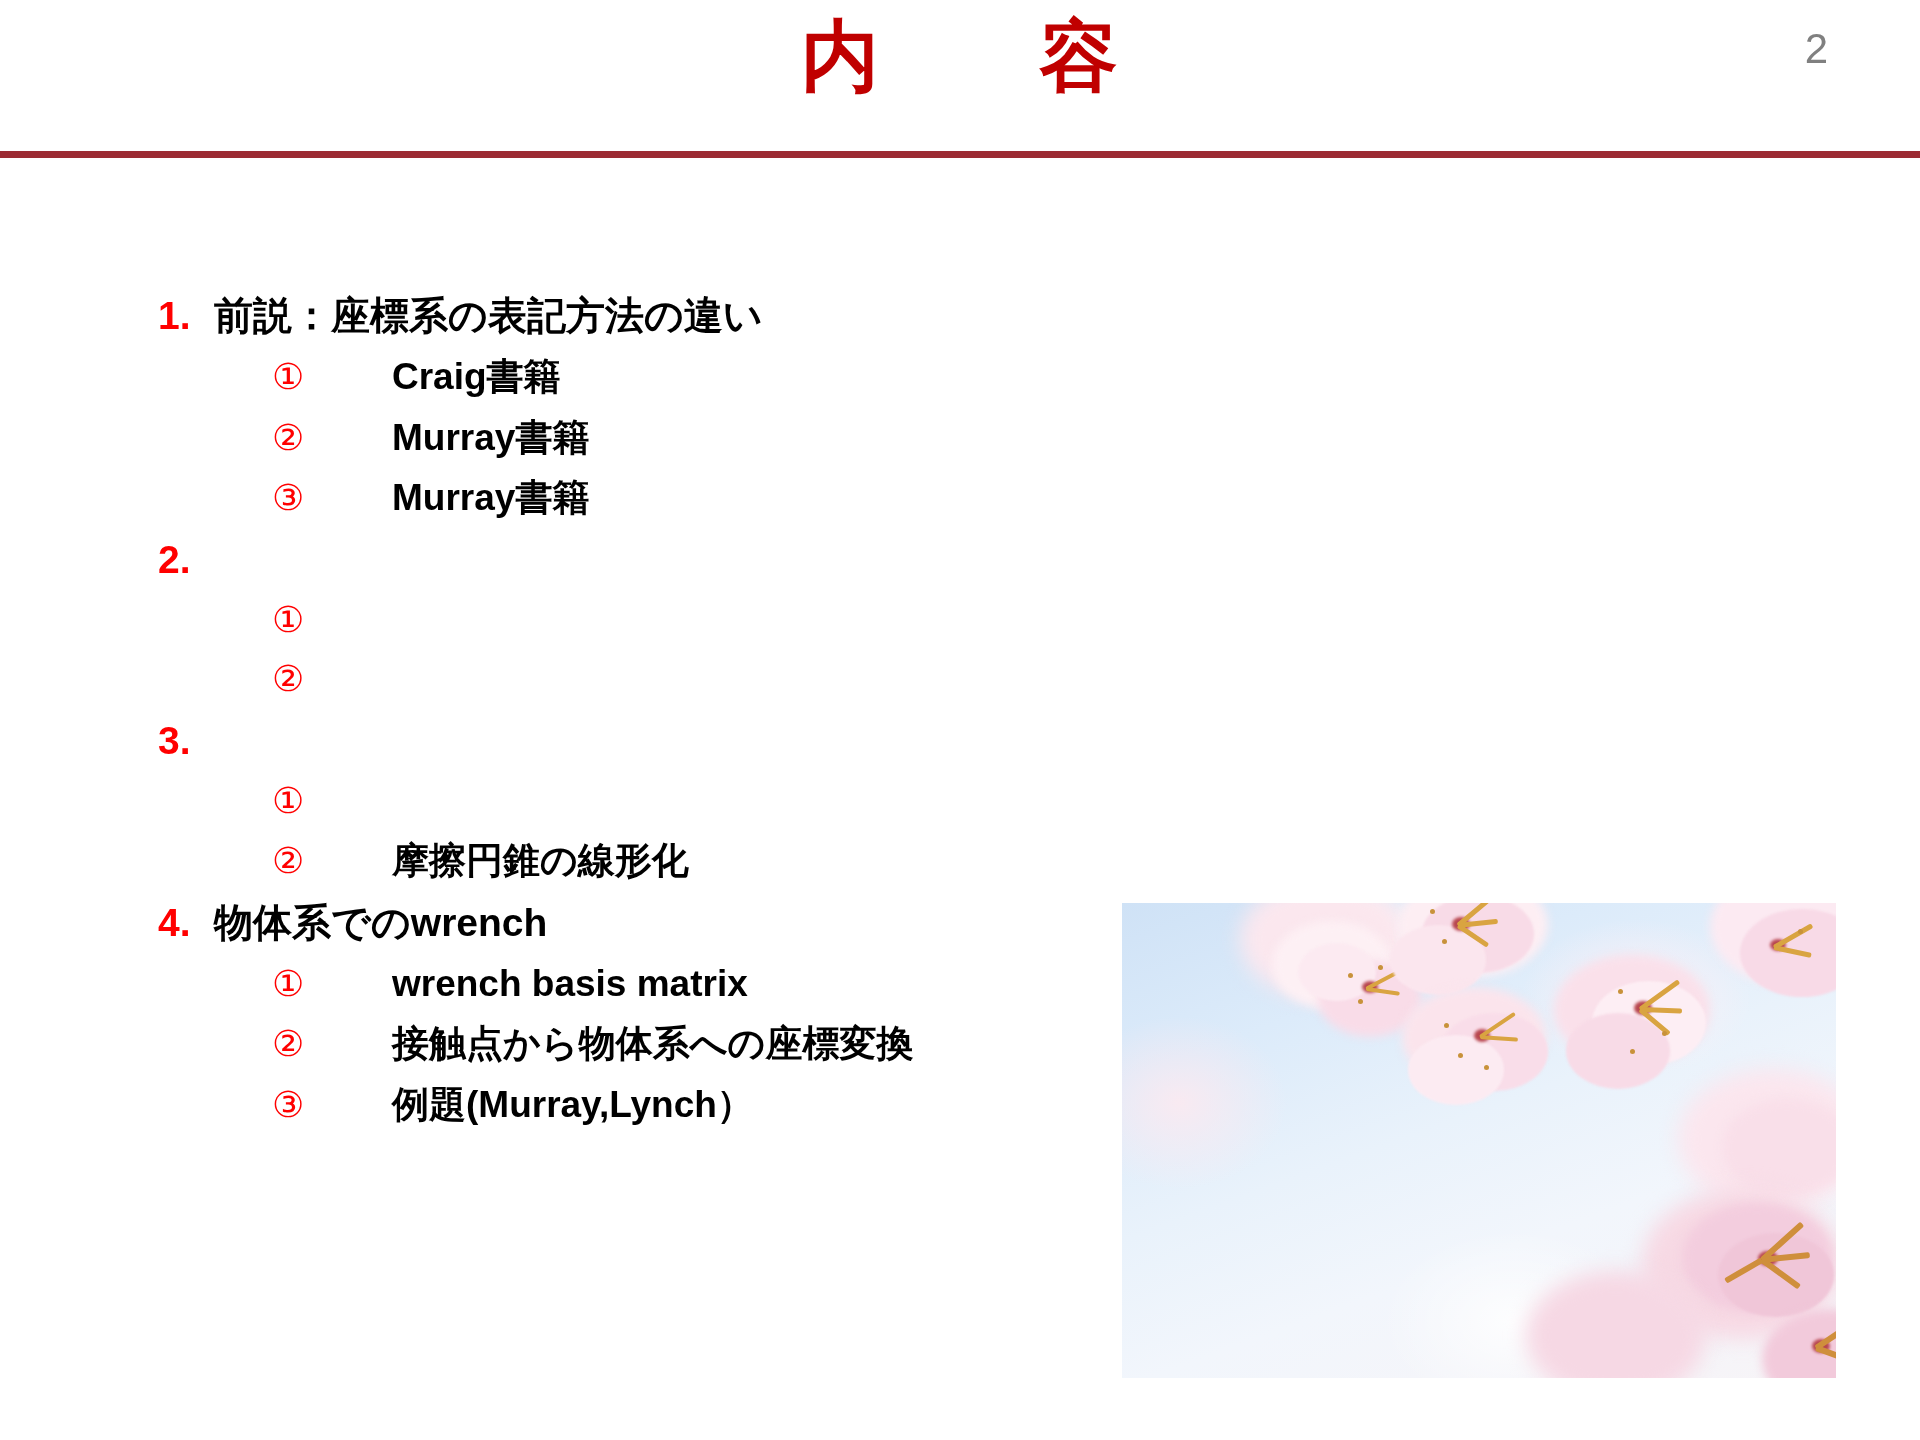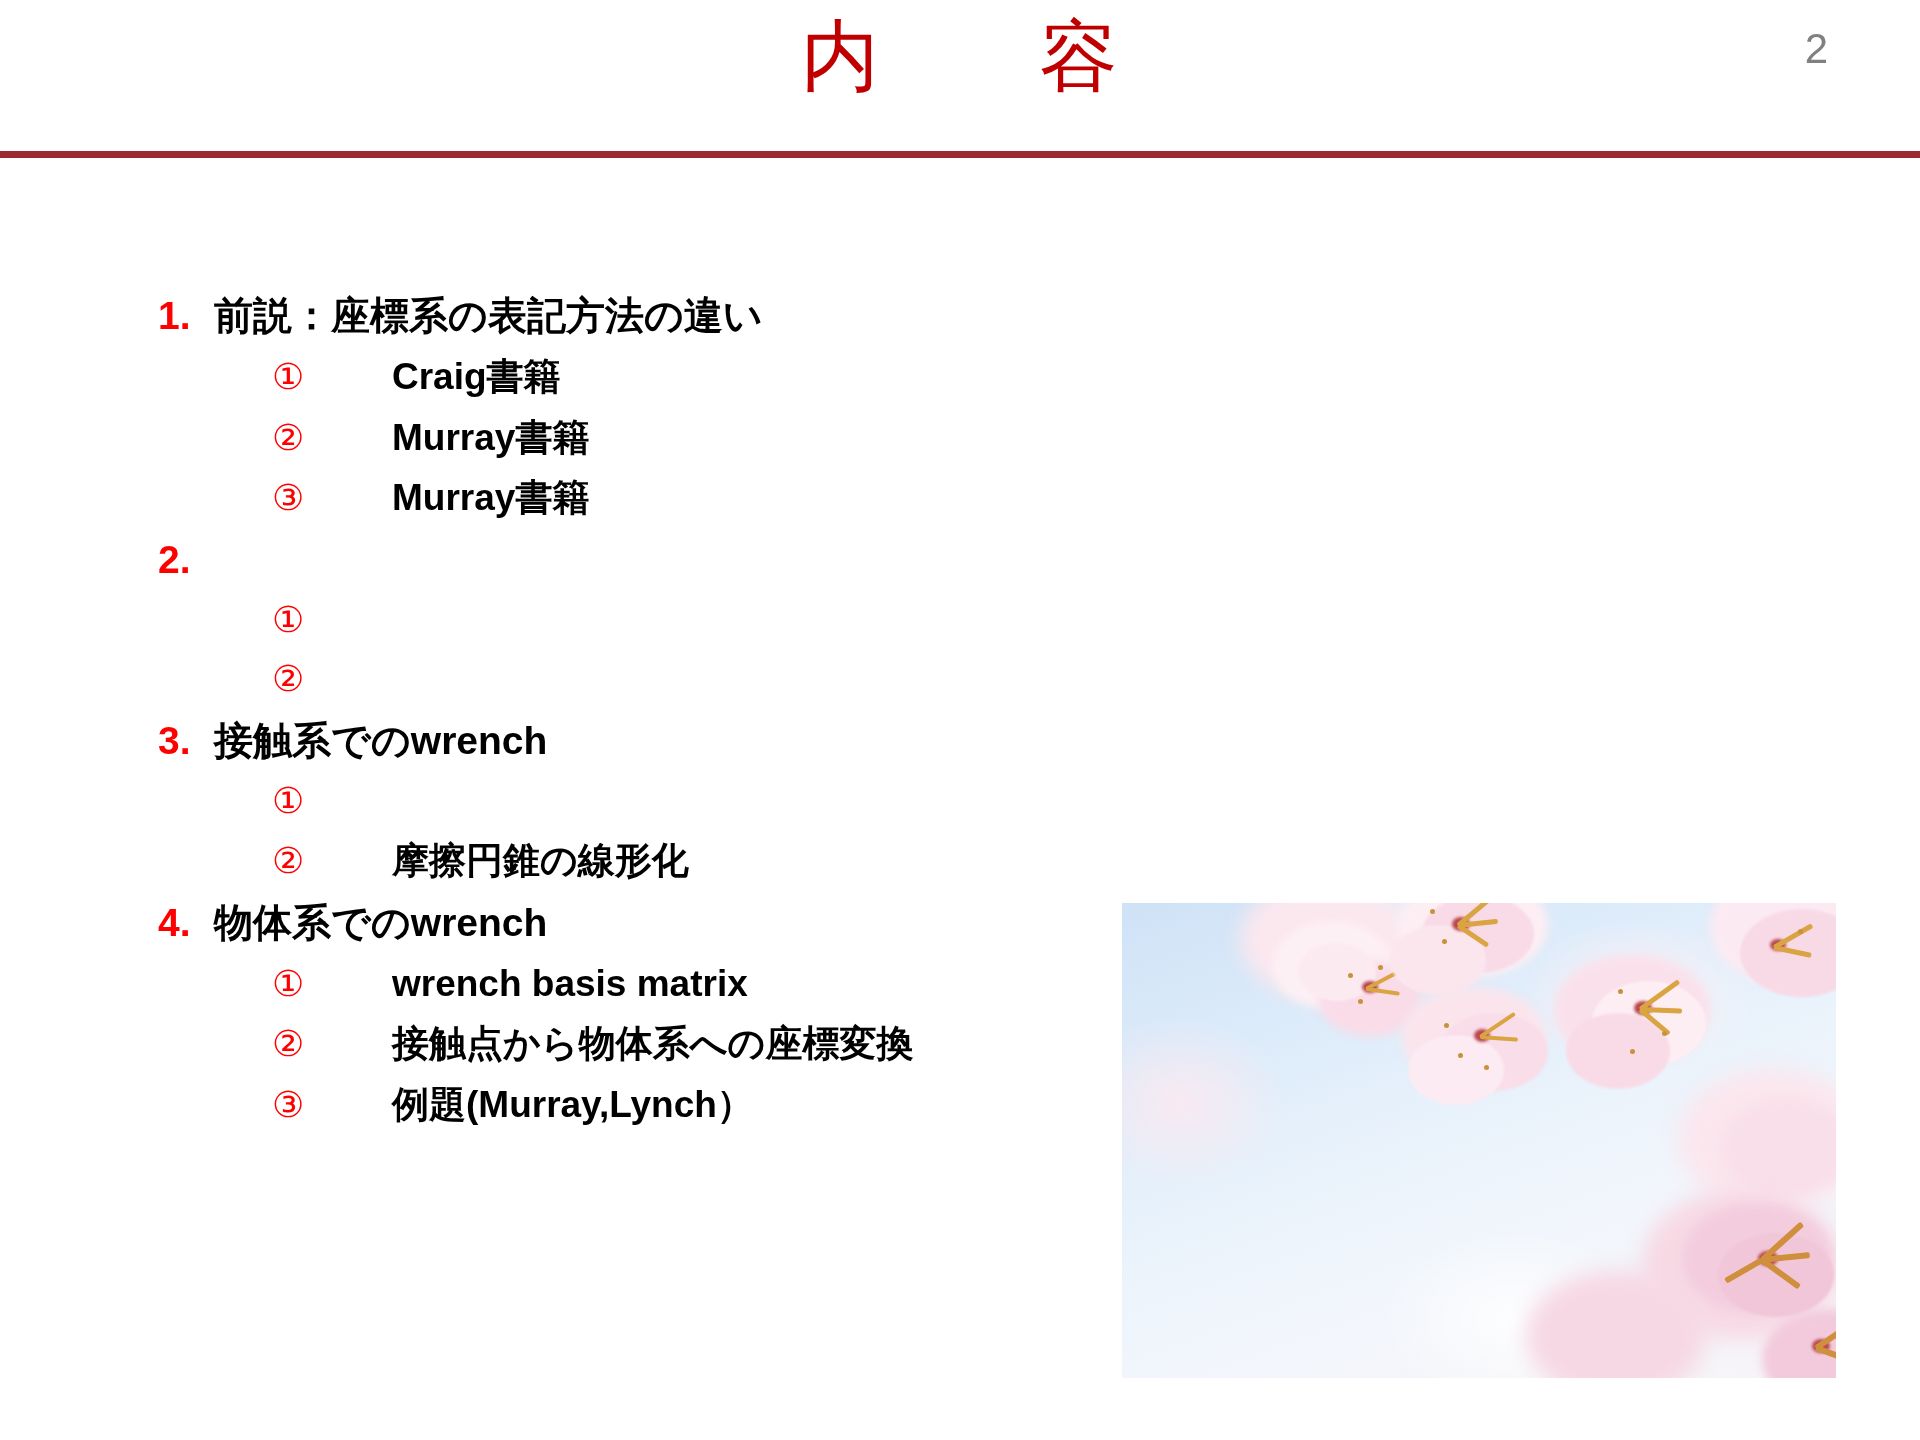--- a/index.html
+++ b/index.html
@@ -25,21 +25,21 @@
 
   
   .slide-title {
     position: absolute;
     left: 0;
     top: 14px;
     width: 1920px;
     text-align: center;
     font-size: 78px;
     line-height: 1.08;
-    font-weight: 400;
+    font-weight: 700;
     color: #C00000;
     letter-spacing: 0.02em;
     white-space: pre;
   }
 
   .page-number {
     position: absolute;
     right: 92px;
     top: 28px;
     font-size: 42px;
@@ -189,21 +189,20 @@
     </div>
     <div class="level2">
       <span class="level2-number">①</span>
     </div>
     <div class="level2">
       <span class="level2-number">②</span>
     </div>
 
     <div class="level1">
       <span class="level1-number">3.</span>
-      <span class="level1-text">接触系でのwrench</span>
     </div>
     <div class="level2">
       <span class="level2-number">①</span>
     </div>
     <div class="level2">
       <span class="level2-number">②</span>
       <span class="level2-text">摩擦円錐の線形化</span>
     </div>
 
     <div class="level1">

